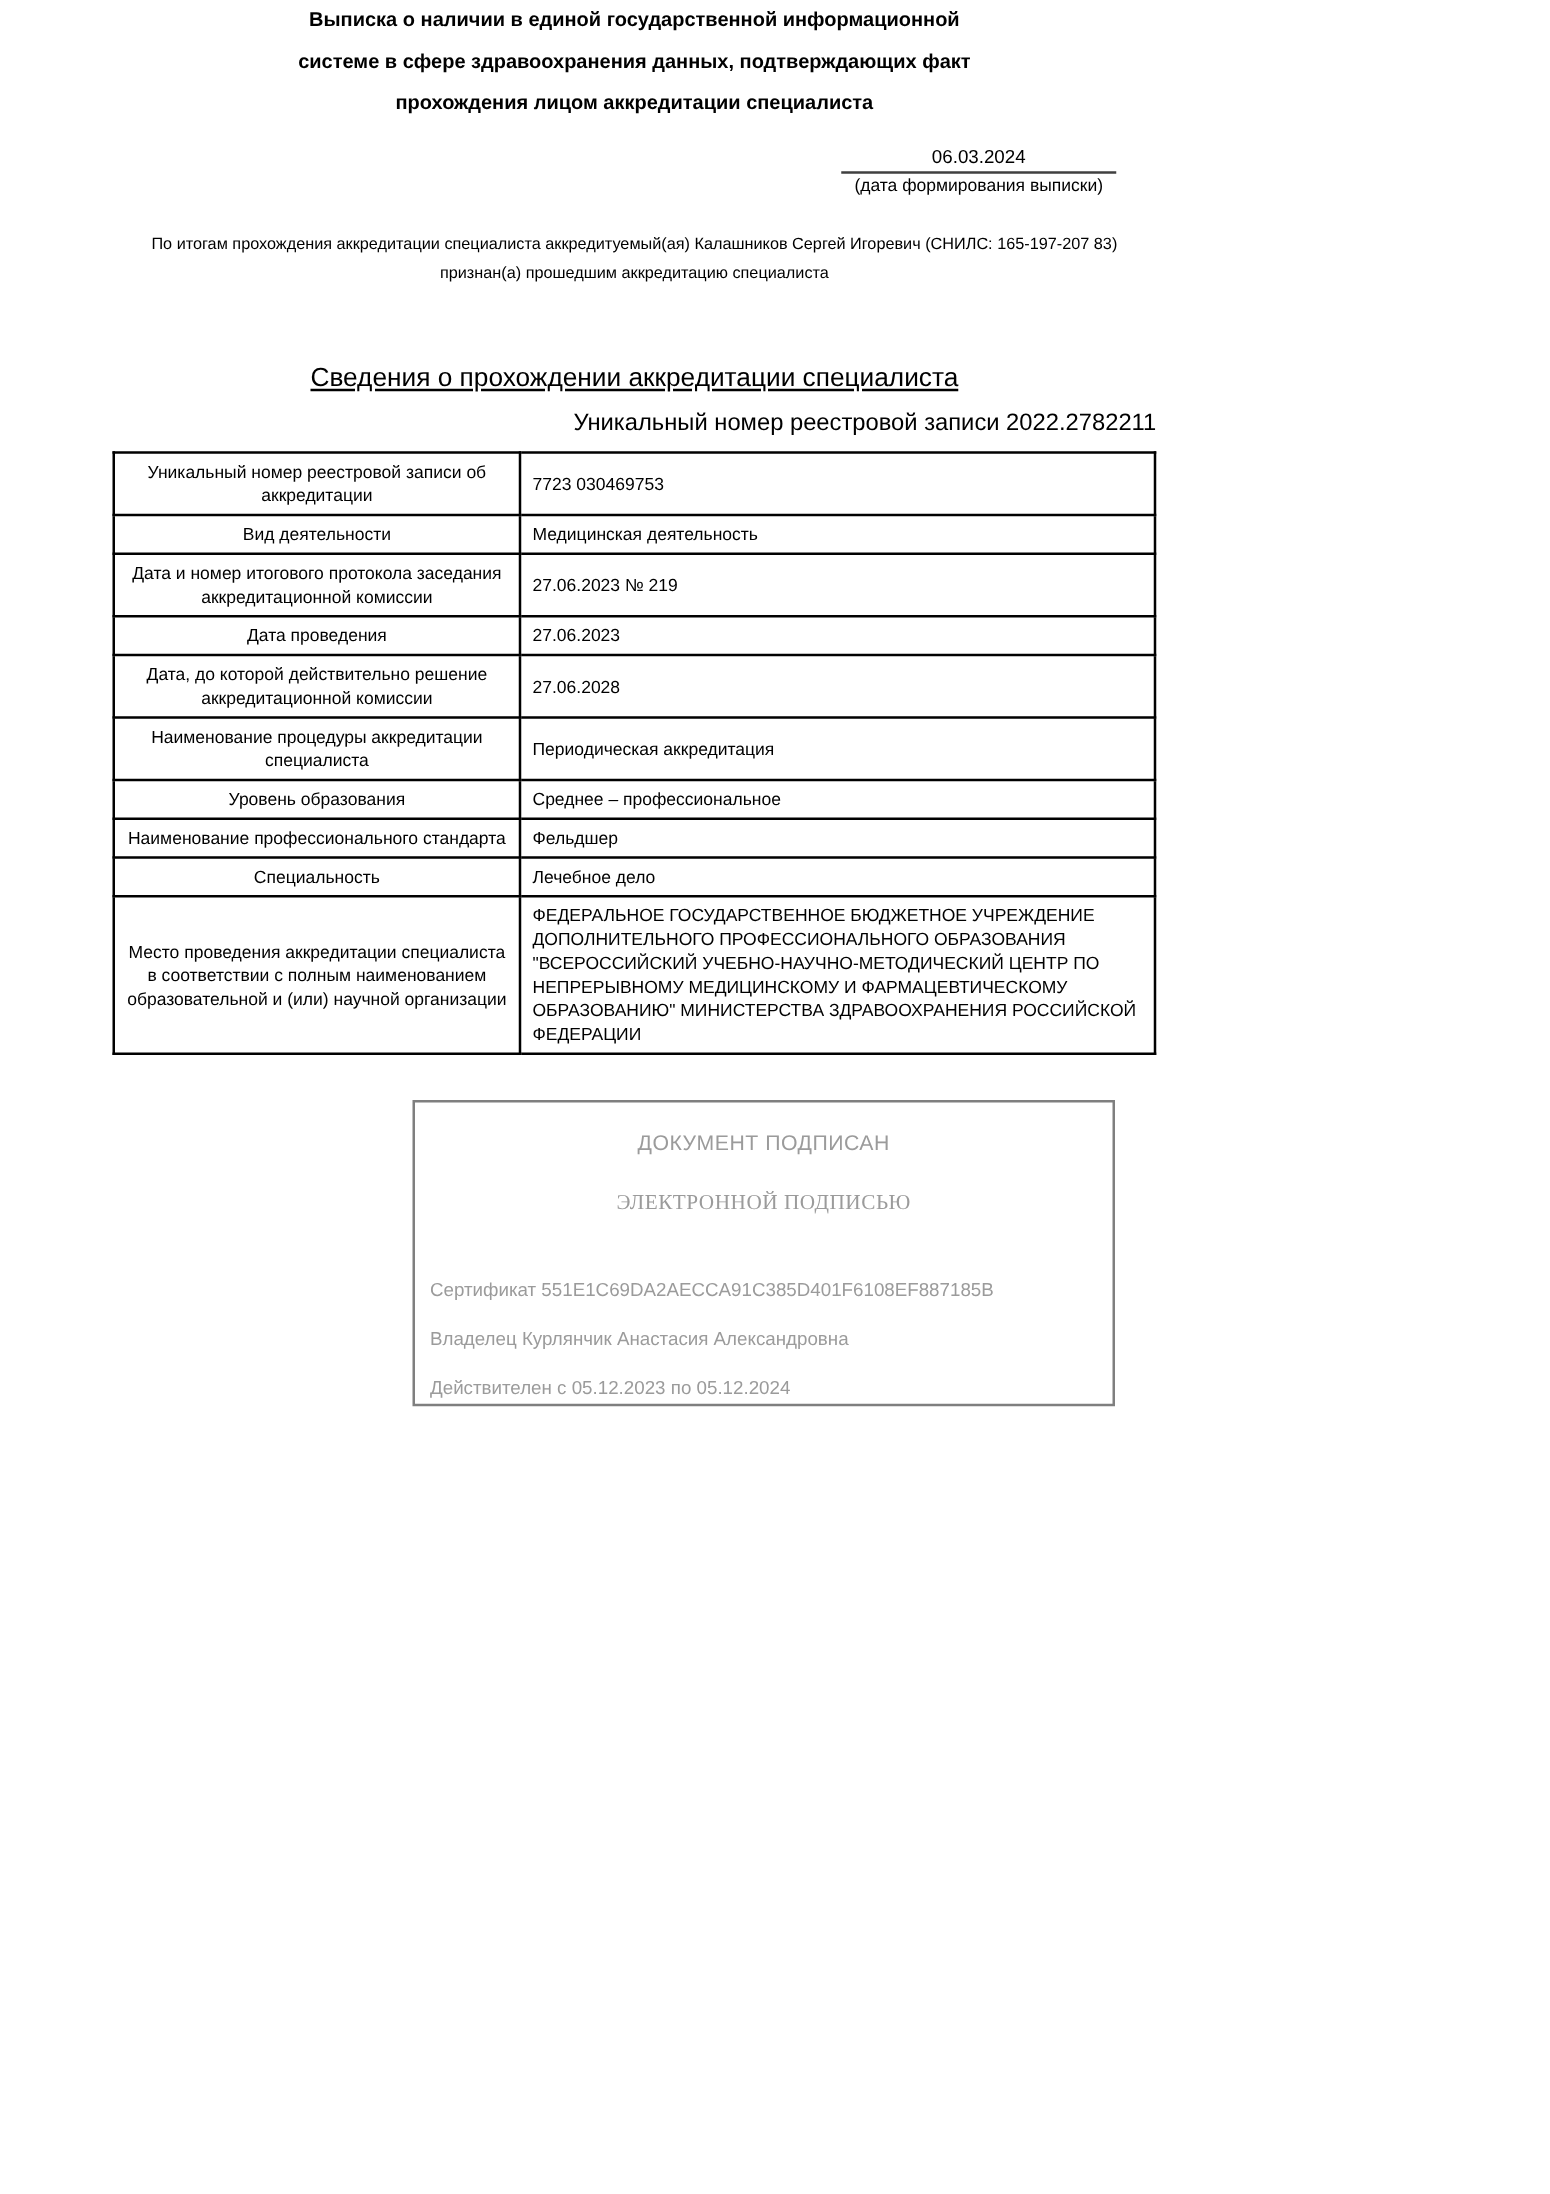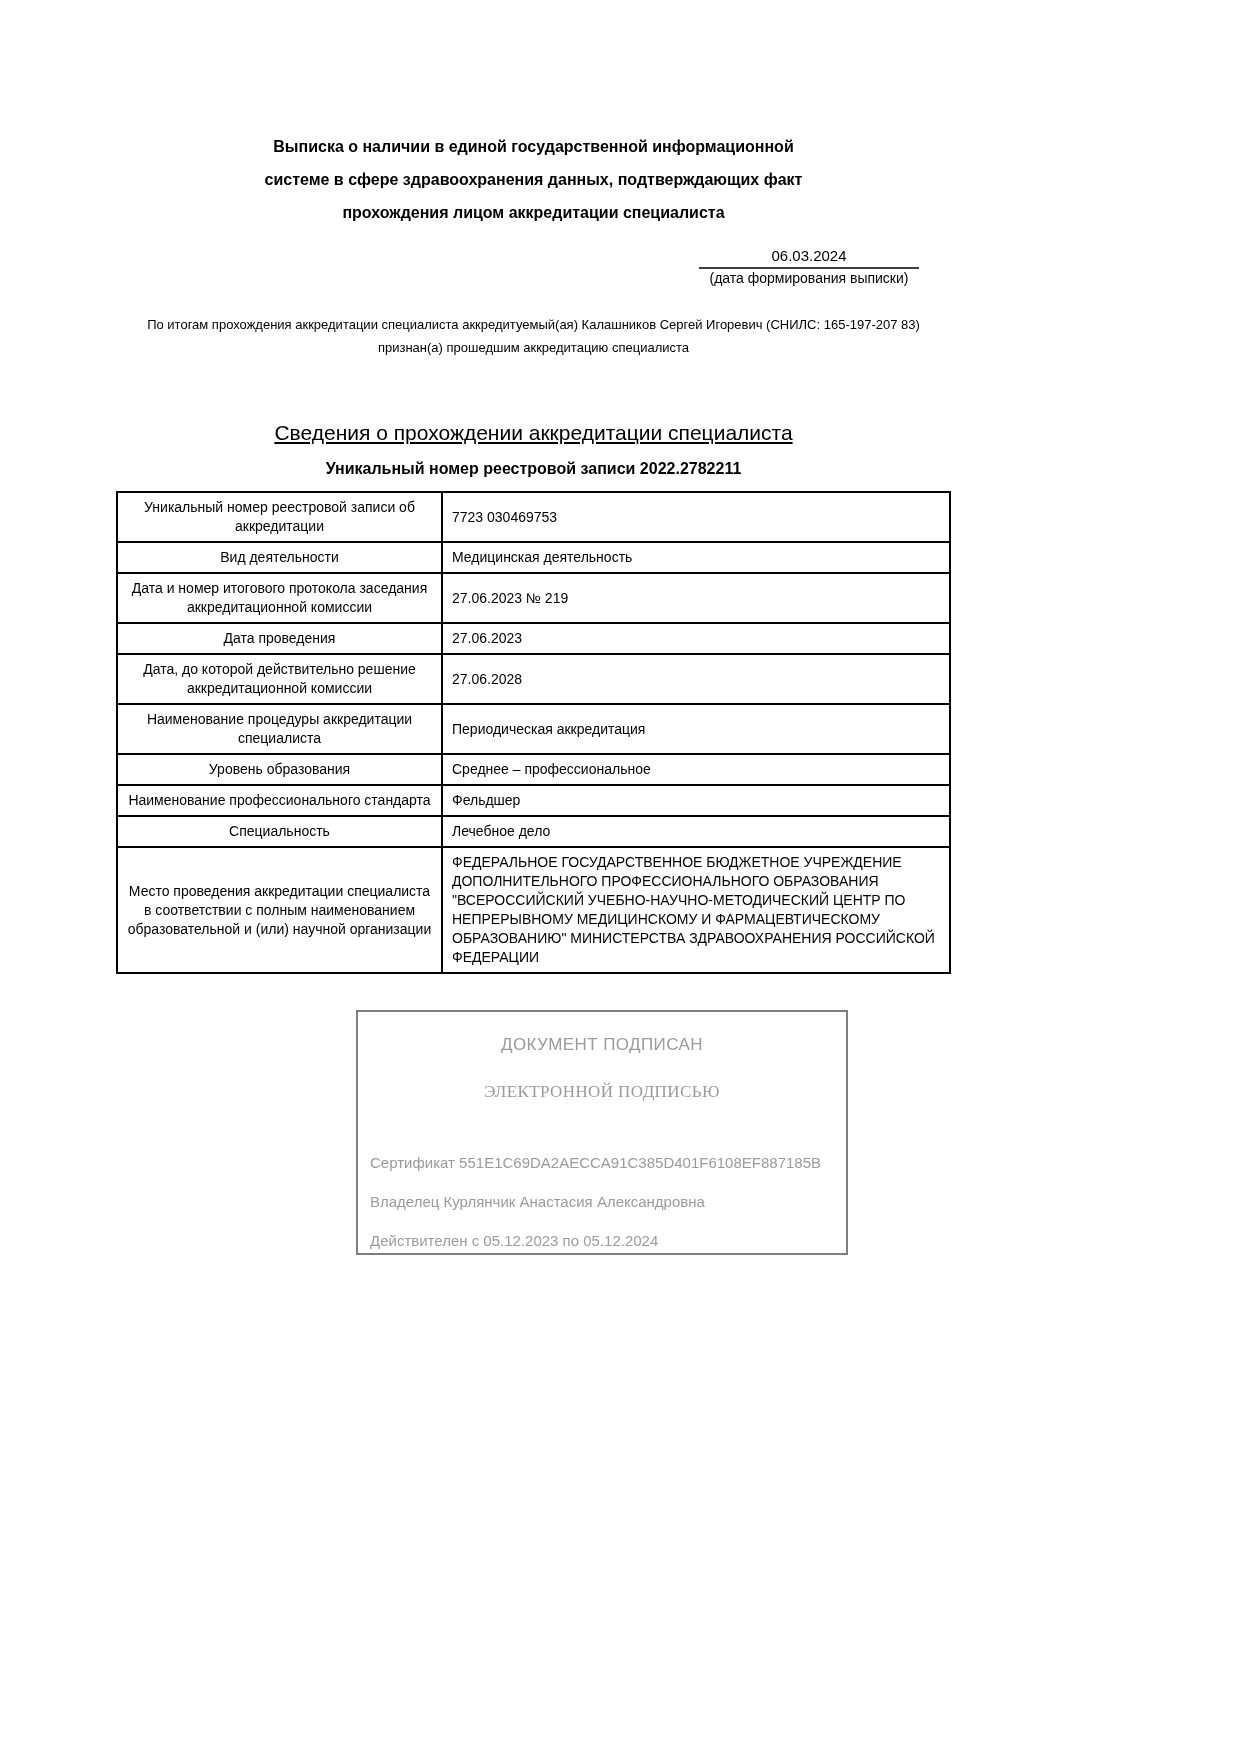--- a/index.html
+++ b/index.html
@@ -9,23 +9,22 @@
     color: #000000;
   }
   .page {
     position: relative;
     width: 1240px;
     height: 1755px;
     background: #ffffff;
     overflow: hidden;
   }
   .content {
-    margin-left: 116px;
+    margin-left: 90px;
     width: 835px;
-    padding-top: 130px;
   }
   .doc-title {
     width: 572px;
     margin: 0 auto;
     text-align: center;
     font-size: 16px;
     font-weight: bold;
     line-height: 33px;
   }
   .date-block {
@@ -54,23 +53,23 @@
   }
   .section-heading {
     margin-top: 64px;
     text-align: center;
     font-size: 21px;
     line-height: 19px;
     text-decoration: underline;
   }
   .registry-heading {
     margin-top: 16px;
-    text-align: center;
-    font-size: 16px;
-    font-weight: bold;
+    text-align: right;
+    font-size: 19px;
+    font-weight: normal;
     line-height: 21px;
   }
   table.acc-table {
     margin-top: 12px;
     width: 835px;
     border-collapse: collapse;
     font-size: 14px;
   }
   table.acc-table th,
   table.acc-table td {
@@ -78,21 +77,21 @@
     padding: 5px 9px;
     vertical-align: middle;
     line-height: 19px;
     text-align: left;
     font-weight: normal;
   }
   table.acc-table th { width: 325px; text-align: center; }
   .signature-box {
     margin-top: 36px;
     margin-left: 240px;
-    width: 492px;
+    width: 562px;
     height: 245px;
     border: 2px solid #7f7f7f;
     color: #9b9b9b;
     overflow: hidden;
   }
   .sig-title {
     text-align: center;
     font-size: 17px;
     letter-spacing: 0.4px;
     line-height: 21px;

